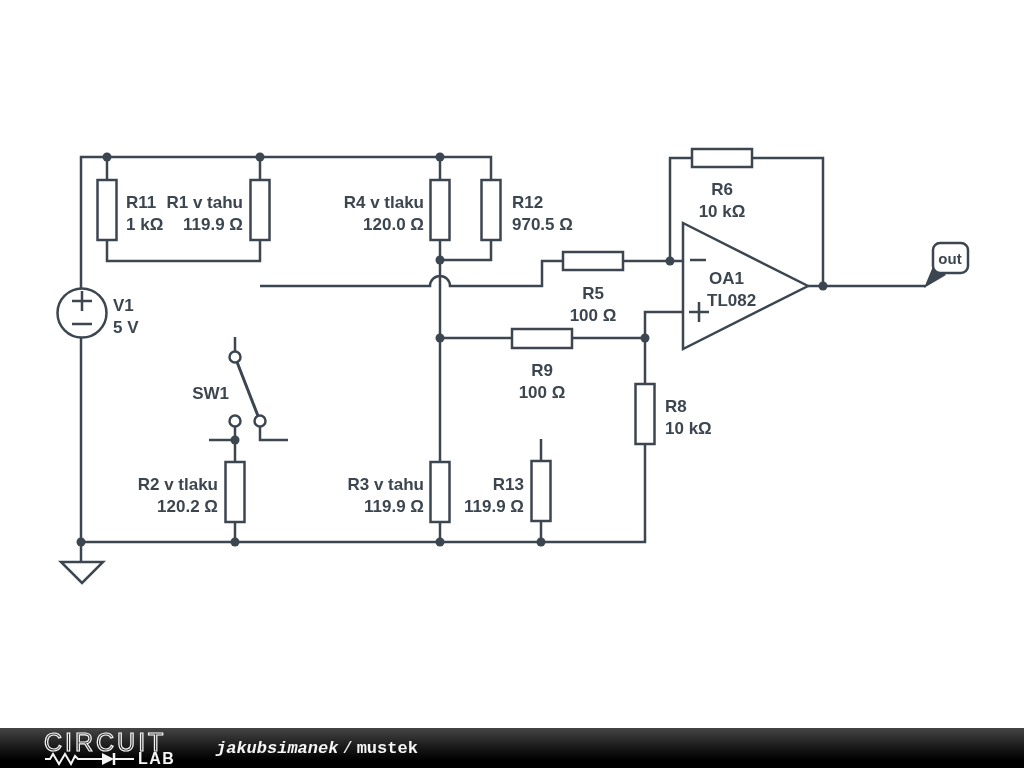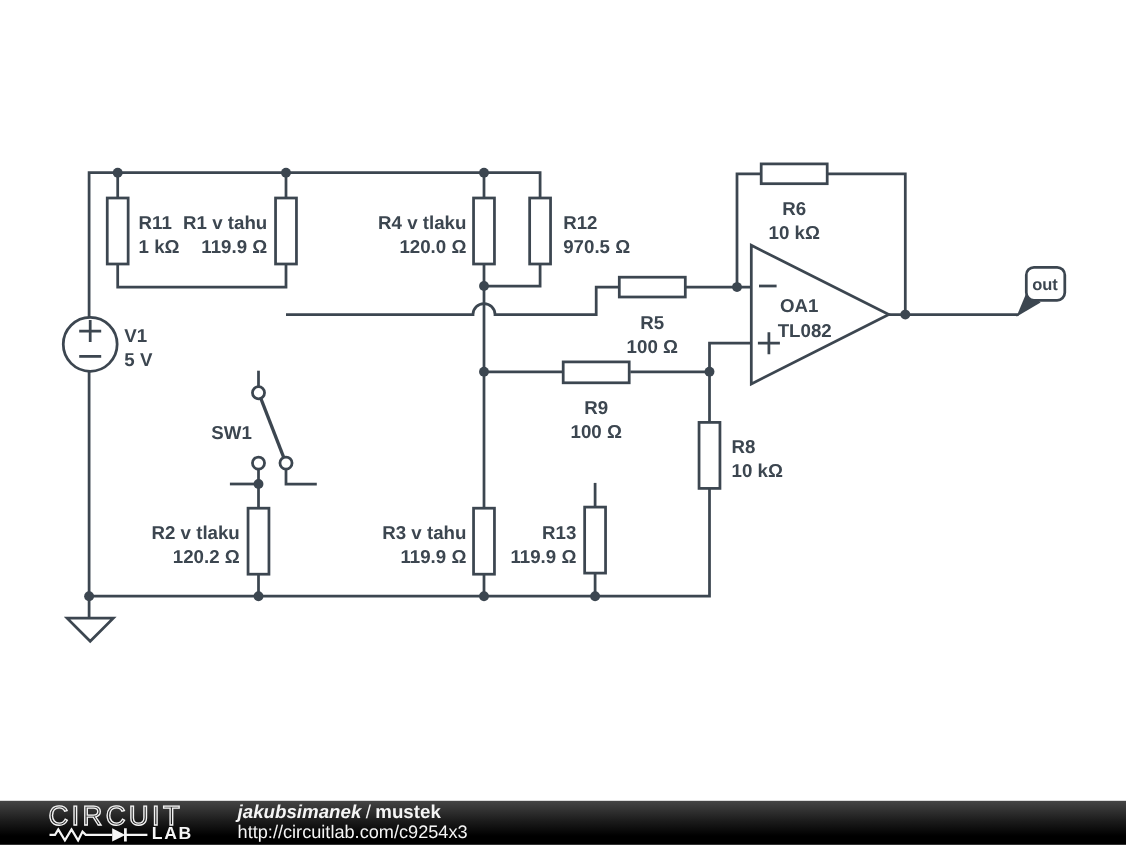--- a/index.html
+++ b/index.html
@@ -27,21 +27,21 @@
   .logo{margin-left:44px;width:134px;display:flex;flex-direction:column;align-items:flex-start;}
   .logo-circuit{
     font-family:"Liberation Sans",sans-serif;
     font-size:25px;font-weight:400;letter-spacing:3px;line-height:22px;
     color:transparent;-webkit-text-stroke:1.2px #f5f5f5;
   }
   .logo-row{display:flex;align-items:center;height:14px;margin-top:-1px;justify-content:center;}
   .logo-lab{
     font-size:16px;font-weight:bold;color:#f5f5f5;letter-spacing:1.5px;line-height:14px;
   }
-  .meta{margin-left:38px;display:flex;flex-direction:column;justify-content:center;color:#f5f5f5;}
+  .meta{margin-left:38px;display:flex;flex-direction:row;justify-content:center;color:#f5f5f5;font-family:Liberation Mono, monospace;}
   .meta-line1{font-size:17px;line-height:19px;}
   .author{font-style:italic;font-weight:bold;}
   .sep{font-weight:normal;padding:0 4px;}
   .project{font-weight:bold;}
   .url{font-size:16.5px;line-height:19px;font-weight:normal;color:#f5f5f5;}
 </style>
 </head>
 <body>
 
 <div class="schem-wrap">
@@ -182,15 +182,14 @@
         <line x1="70" y1="1" x2="70" y2="13" stroke="#f5f5f5" stroke-width="2.5"></line>
         <line x1="70" y1="7" x2="90" y2="7" stroke="#f5f5f5" stroke-width="2"></line>
       </svg>
       <span class="logo-lab">LAB</span>
     </div>
   </div>
   <div class="meta">
     <div class="meta-line1">
       <span class="author">jakubsimanek</span><span class="sep">/</span><span class="project">mustek</span>
     </div>
-    <div class="url">http://circuitlab.com/c9254x3</div>
   </div>
 </div>
 
 </body></html>

